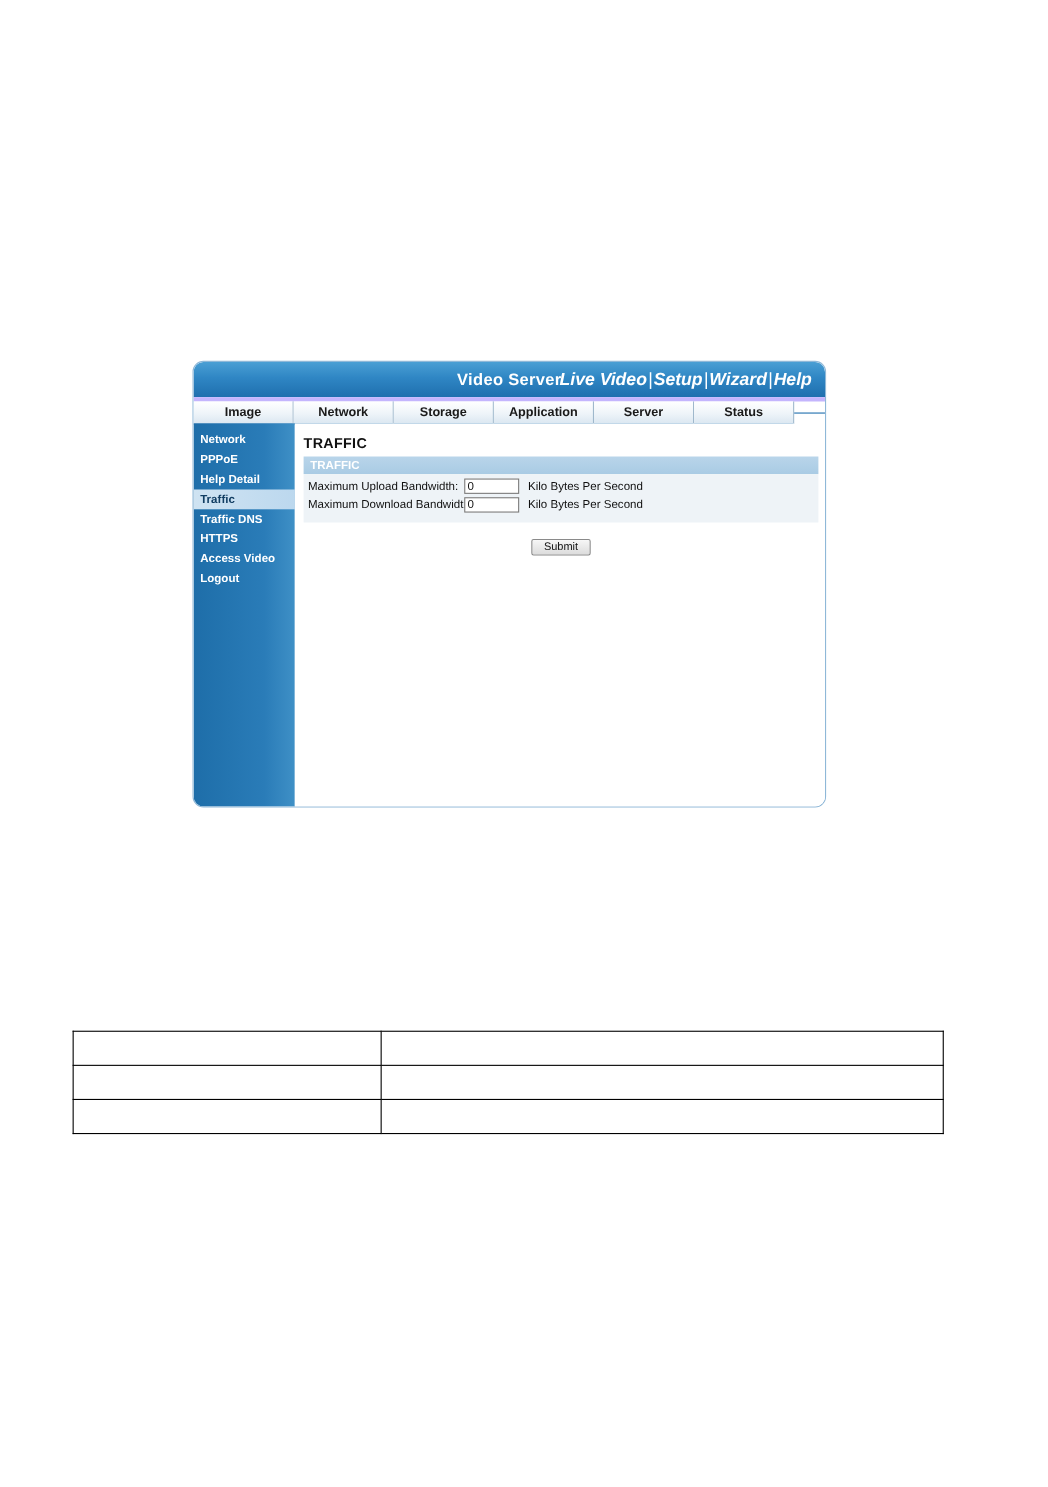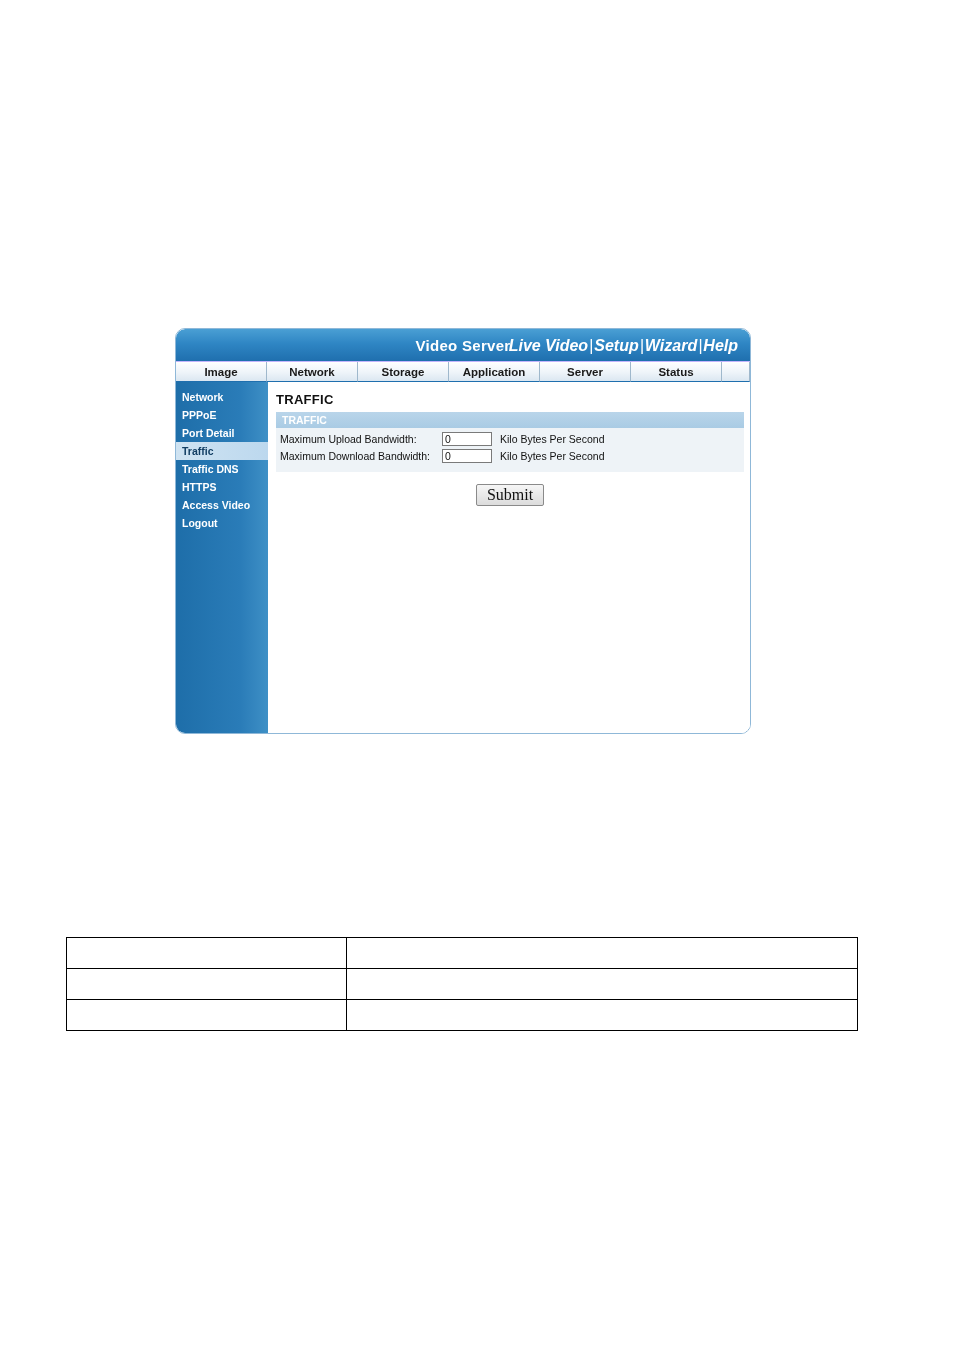--- a/index.html
+++ b/index.html
@@ -63,21 +63,22 @@
   #header-links a {
     color: #ffffff;
     text-decoration: none;
   }
 
   
   #tab-bar {
     display: flex;
     height: 20px;
     background: #ffffff;
-    border-top: 1px solid #c4b5fd;
+    border-top: 4px solid #c4b5fd;
+    align-items: center;
   }
   .tab-item {
     flex: 1 1 0;
     text-align: center;
     font-size: 11.5px;
     font-weight: bold;
     color: #1a1a1a;
     line-height: 20px;
     background: linear-gradient(to bottom, #ffffff 0%, #eef4f9 55%, #dbe7f1 100%);
     border-right: 1px solid #9fb8cc;
@@ -143,21 +144,21 @@
     box-sizing: border-box;
   }
   .form-row {
     display: flex;
     align-items: center;
     margin-bottom: 3px;
     font-size: 10.5px;
     color: #111111;
   }
   .form-label {
-    width: 162px;
+    width: 142px;
     white-space: nowrap;
   }
   .form-input {
     width: 50px;
     height: 14px;
     font-size: 10.5px;
     font-family: "Liberation Sans", sans-serif;
     border: 1px solid #7a7a7a;
     background: #ffffff;
     padding: 0 2px;
@@ -167,22 +168,22 @@
   .form-unit {
     margin-left: 8px;
     white-space: nowrap;
   }
   #submit-wrap {
     width: 468px;
     text-align: center;
     margin-top: 12px;
   }
   #submit-button {
-    font-size: 16px;
-    font-family: Liberation Serif, serif;
+    font-size: 10px;
+    font-family: Liberation Sans, sans-serif;
     padding: 1px 10px;
     background: linear-gradient(to bottom, #f6f6f6, #dcdcdc);
     border: 1px solid #8a8a8a;
     border-radius: 2px;
     color: #111111;
     cursor: pointer;
   }
 
   
   #doc-table {
@@ -223,21 +224,21 @@
     <div class="tab-item">Server</div>
     <div class="tab-item">Status</div>
     <div class="tab-item"></div>
   </div>
 
   <div id="body-area">
 
     <div id="sidebar">
       <div class="side-item">Network</div>
       <div class="side-item">PPPoE</div>
-      <div class="side-item">Port Detail</div>
+      <div class="side-item">Help Detail</div>
       <div class="side-item active">Traffic</div>
       <div class="side-item">Traffic DNS</div>
       <div class="side-item">HTTPS</div>
       <div class="side-item">Access Video</div>
       <div class="side-item">Logout</div>
     </div>
 
     <div id="content">
       <div id="content-title">TRAFFIC</div>
       <div id="section-header">TRAFFIC</div>

